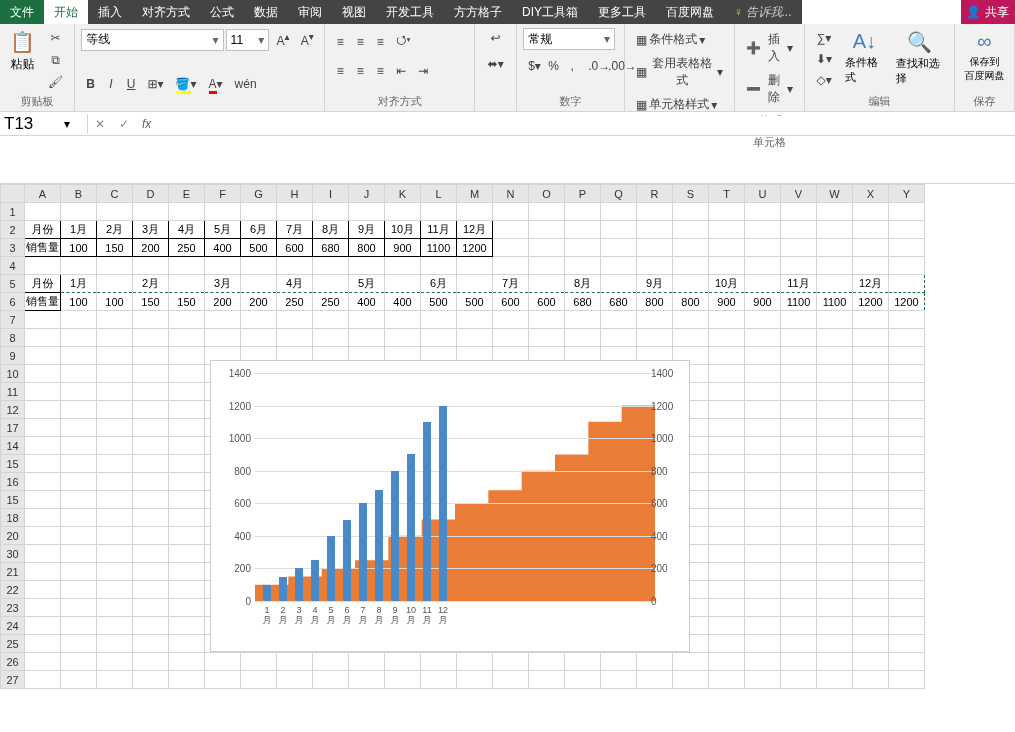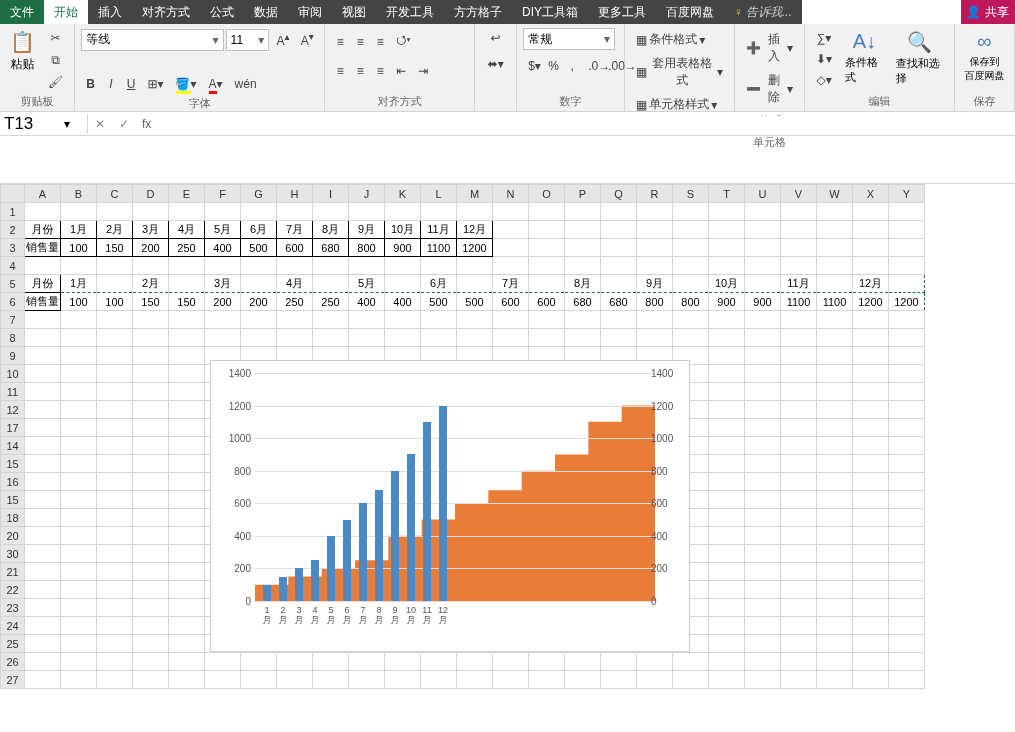--- a/index.html
+++ b/index.html
@@ -29,21 +29,21 @@
 .sel { display:flex; align-items:center; background:#fff; border:1px solid #c0c0c0; height:22px; }
 .sel input { border:none; outline:none; padding:0 4px; font-size:12px; width:100%; }
 .sel .dd { padding:0 4px; color:#666; }
 .ic { display:inline-block; }
 
 
 .fbar { display:flex; align-items:center; border-bottom:1px solid #d4d4d4; height:24px; background:#fff; }
 .namebox { width:88px; border-right:1px solid #d4d4d4; display:flex; align-items:center; padding:0 4px; }
 .namebox input { border:none; outline:none; width:60px; font-size:17px;}
 .fbbtn { width:24px; text-align:center; color:#888; }
-.fxlabel { color:#666; padding:0 6px; }
+.fxlabel { font-style:italic; color:#666; padding:0 6px; }
 .finput { flex:1; border:none; outline:none; padding:0 4px; }
 .expand { height:48px; background:#fff; border-bottom:1px solid #d4d4d4;}
 
 
 .gridwrap { position:relative; }
 table.grid { border-collapse:collapse; table-layout:fixed; }
 table.grid th, table.grid td { border:1px solid #d4d4d4; height:18px; font-size:11px; text-align:center; overflow:hidden; white-space:nowrap; }
 table.grid th { background:#e6e6e6; color:#333; font-weight:normal; }
 th.rowh { width:24px; background:#e6e6e6; }
 th.colh { width:36px; }
@@ -121,21 +121,20 @@
       <div class="stackh">
         <div class="rbtn" style="font-weight:bold">B</div>
         <div class="rbtn" style="font-style:italic">I</div>
         <div class="rbtn" style="text-decoration:underline">U</div>
         <div class="rbtn"><span>⊞</span>▾</div>
         <div class="rbtn"><span style="border-bottom:3px solid #ffff00">🪣</span>▾</div>
         <div class="rbtn"><span style="border-bottom:3px solid #ff0000">A</span>▾</div>
         <div class="rbtn">wén</div>
       </div>
     </div>
-    <div class="group-label">字体</div>
   </div>
 
   <div class="group" style="min-width:150px">
     <div class="stackv" style="gap:6px">
       <div class="stackh">
         <div class="rbtn">≡</div>
         <div class="rbtn">≡</div>
         <div class="rbtn">≡</div>
         <div class="rbtn">⭯▾</div>
       </div>

